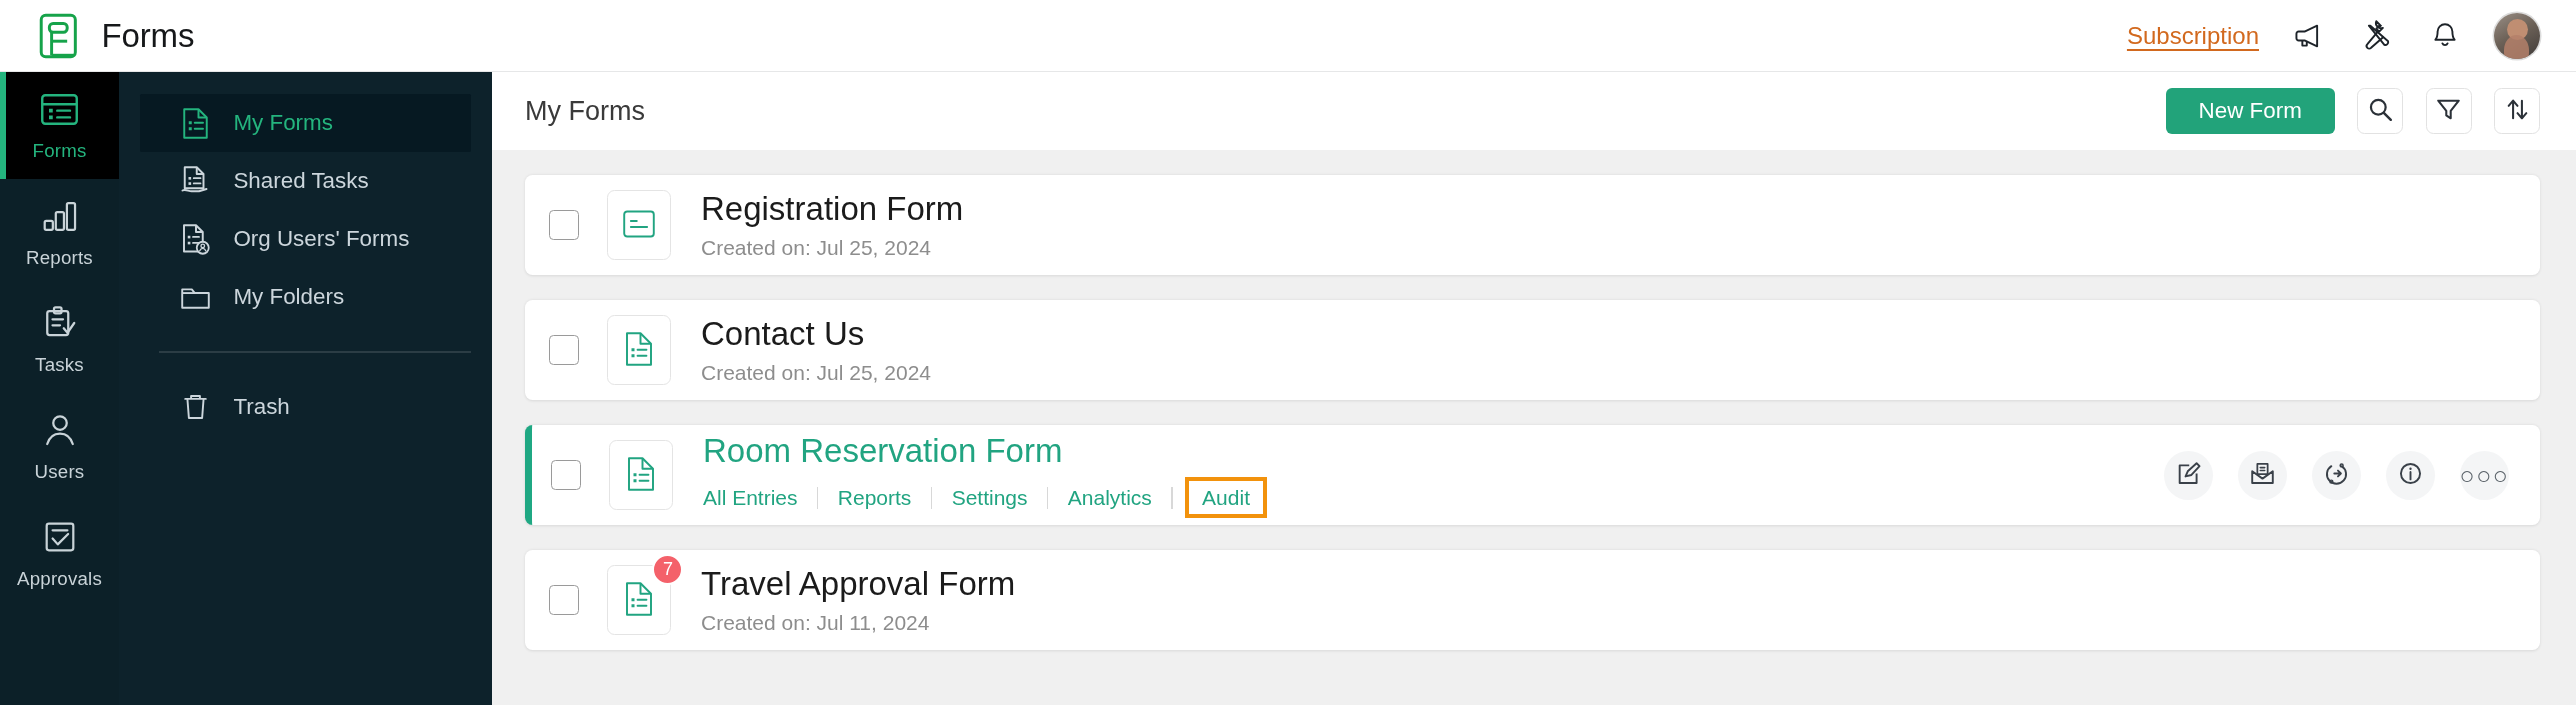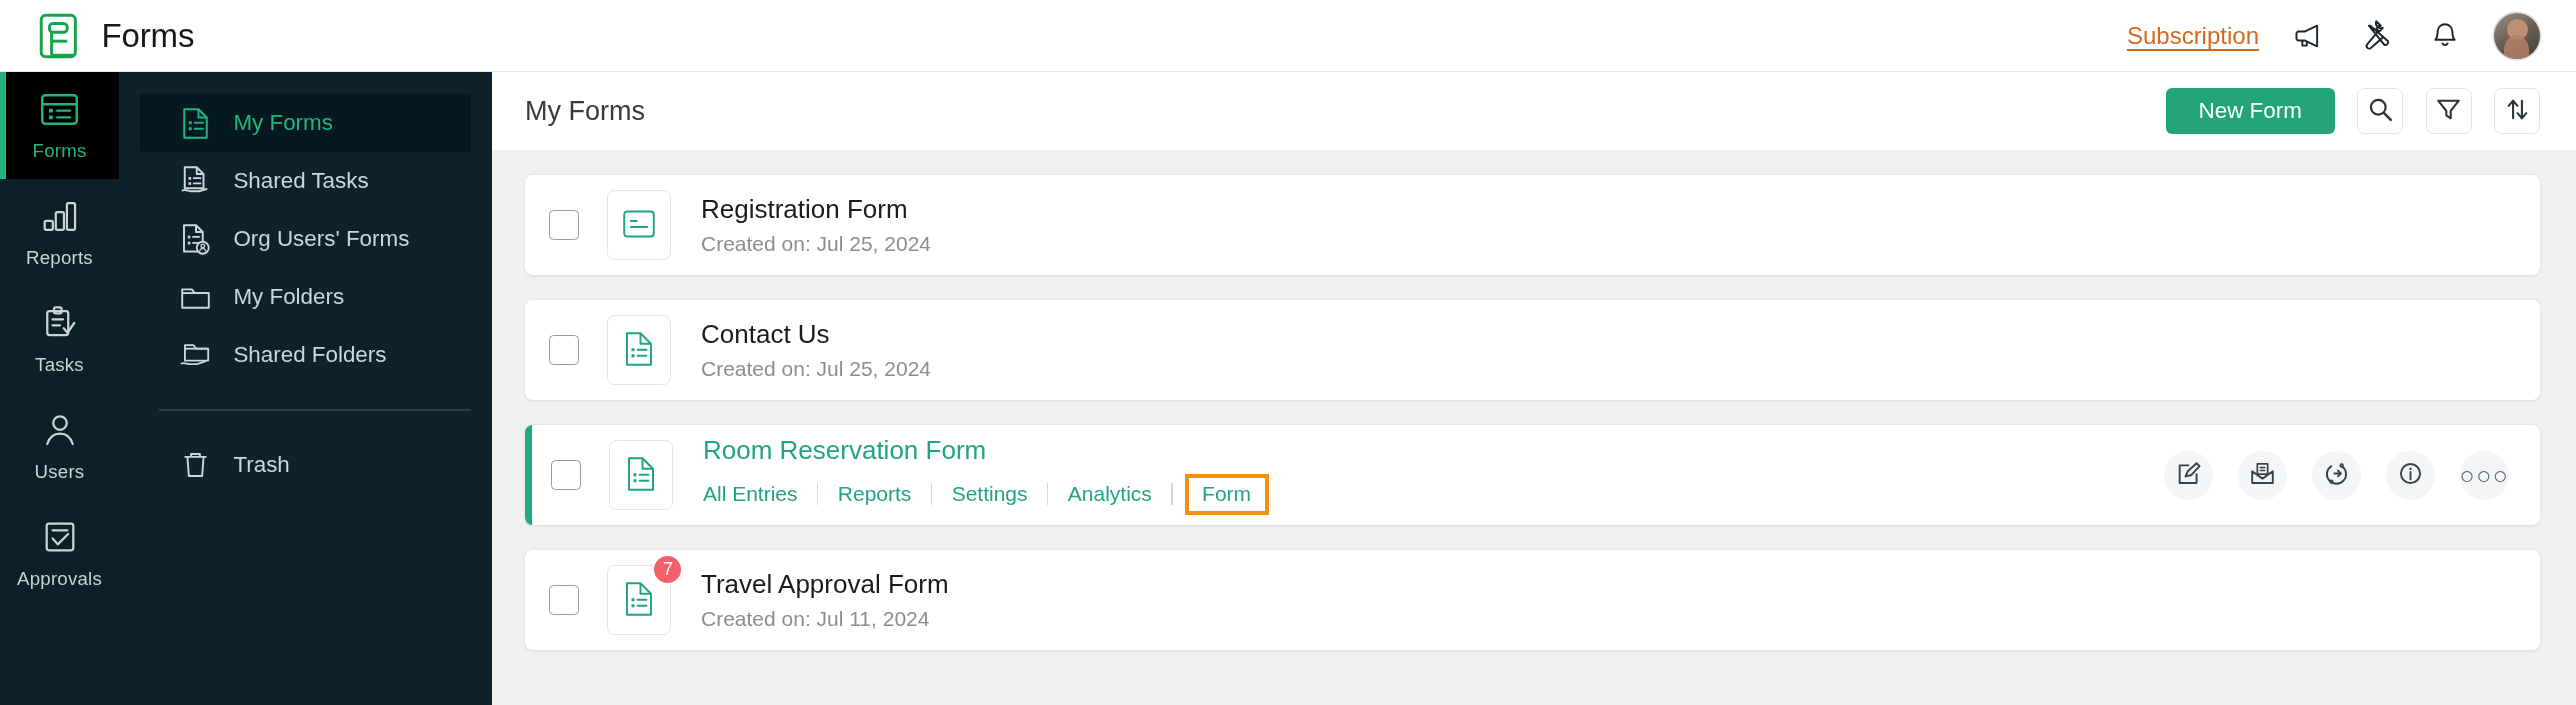--- a/index.html
+++ b/index.html
@@ -113,21 +113,21 @@
     width: 64px; height: 70px; border:1.5px solid #e4e4e4; border-radius:7.5px; background:#fff;
     display:flex; align-items:center; justify-content:center; flex:0 0 64px; position:relative;
     margin-right: 30px;
   }
   .badge {
     position:absolute; top:-12px; right:-13.4px; min-width:31px; height:31px; border-radius:50%;
     background:#f4616a; color:#fff; font-size:18px; display:flex; align-items:center; justify-content:center;
     border:2.2px solid #fff;
   }
   .row-text { display:flex; flex-direction:column; gap: 7.5px; min-width:0; }
-  .row-title { font-size: 26px; color:#1b1b1b; }
+  .row-title { font-size: 33px; color:#1b1b1b; }
   .row-title.link { color:#21a481; cursor:pointer; }
   .row-sub { font-size: 21px; color:#8d8d8d; }
   .row-links { display:flex; align-items:center; gap: 0; font-size: 21px; }
   .row-links a {
     color:#21a481; text-decoration:none; cursor:pointer; padding: 0 19.4px; white-space:nowrap;
   }
   .row-links a:first-child { padding-left: 0; }
   .row-links .divider { width:1.5px; height:22.4px; background:#d8d8d8; }
   .row-links a.boxed {
     border: 4.5px solid #f2920c; background:#fff; padding: 4.5px 13.4px; margin-left: 12px;
@@ -297,30 +297,20 @@
       <div class="subnav-item">
         <span class="sub-ico">
           <svg width="31" height="27" viewBox="0 0 42 36" fill="none" xmlns="http://www.w3.org/2000/svg">
             <path d="M3 7h13l4 5h19v20H3z" stroke="#ccd6dc" stroke-width="2.6" stroke-linejoin="round"></path>
             <path d="M3 12h36" stroke="#ccd6dc" stroke-width="2.6"></path>
           </svg>
         </span>
         <span>My Folders</span>
       </div>
 
-      <div class="subnav-item">
-        <span class="sub-ico">
-          <svg width="33" height="28" viewBox="0 0 44 38" fill="none" xmlns="http://www.w3.org/2000/svg">
-            <path d="M7 5h12l4 5h17v17H7z" stroke="#ccd6dc" stroke-width="2.6" stroke-linejoin="round"></path>
-            <path d="M7 10h33" stroke="#ccd6dc" stroke-width="2.6"></path>
-            <path d="M2 31c4-2 8 1 12 1h10l12-4" stroke="#ccd6dc" stroke-width="2.6" stroke-linecap="round" stroke-linejoin="round"></path>
-          </svg>
-        </span>
-        <span>Shared Folders</span>
-      </div>
 
       <div class="subnav-sep"></div>
 
       <div class="subnav-item">
         <span class="sub-ico">
           <svg width="25" height="30" viewBox="0 0 34 40" fill="none" xmlns="http://www.w3.org/2000/svg">
             <path d="M3 9h28" stroke="#ccd6dc" stroke-width="2.6" stroke-linecap="round"></path>
             <path d="M11 9V5h12v4" stroke="#ccd6dc" stroke-width="2.6" stroke-linejoin="round"></path>
             <path d="M6 9l2 26h18l2-26" stroke="#ccd6dc" stroke-width="2.6" stroke-linejoin="round"></path>
           </svg>
@@ -420,21 +410,21 @@
             <span class="row-title link">Room Reservation Form</span>
             <span class="row-links">
               <a>All Entries</a>
               <span class="divider"></span>
               <a>Reports</a>
               <span class="divider"></span>
               <a>Settings</a>
               <span class="divider"></span>
               <a>Analytics</a>
               <span class="divider"></span>
-              <a class="boxed">Form</a>
+              <a class="boxed">Audit</a>
             </span>
           </span>
 
           <span class="row-actions">
             <span class="action-btn">
               <span>
                 <svg width="25" height="25" viewBox="0 0 34 34" fill="none" xmlns="http://www.w3.org/2000/svg">
                   <path d="M28 17v13H5V6h13" stroke="#3a4149" stroke-width="2.6" stroke-linejoin="round"></path>
                   <path d="M13 21l3-7 12-11 4 4-11 12-8 2z" stroke="#3a4149" stroke-width="2.6" stroke-linejoin="round"></path>
                 </svg>

